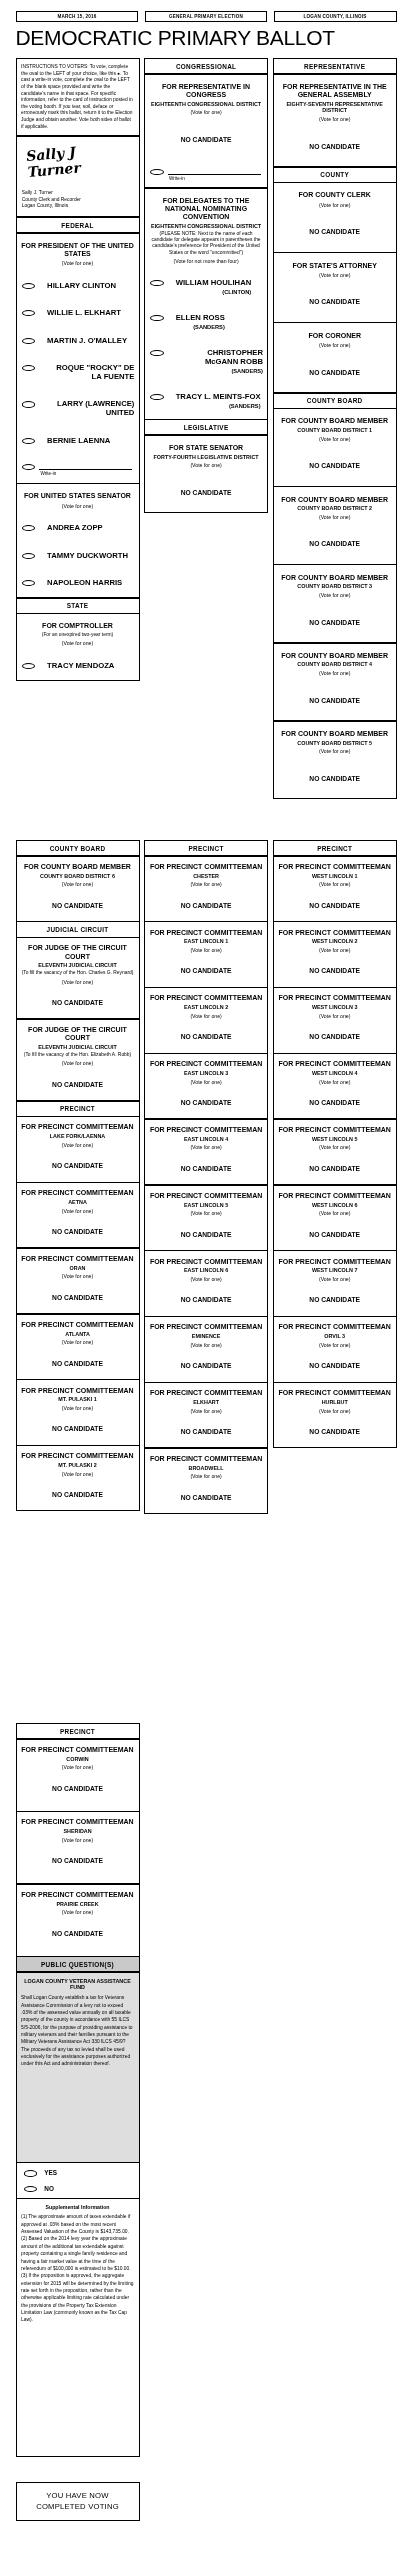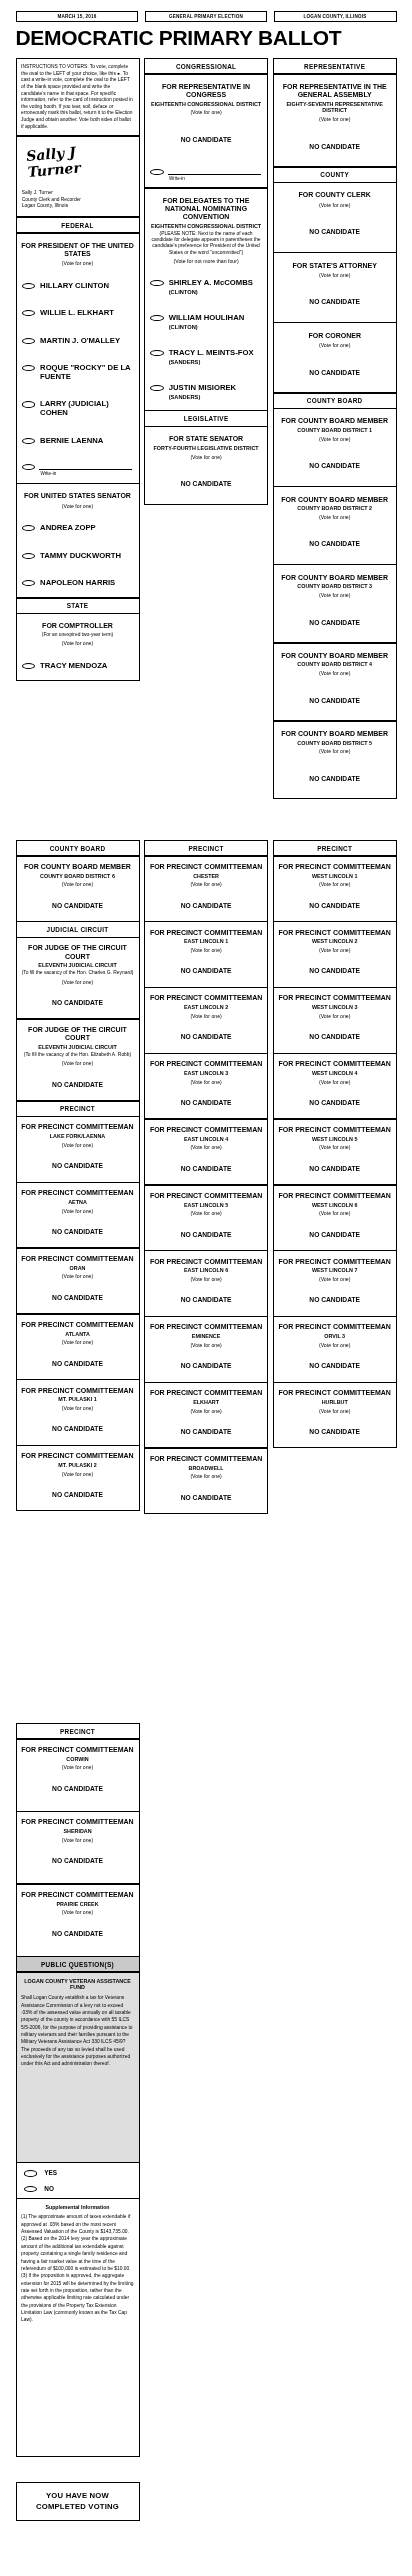--- a/index.html
+++ b/index.html
@@ -4,21 +4,21 @@
 <style>
   * { box-sizing: border-box; margin: 0; padding: 0; }
   html, body { background: #ffffff; }
   body {
     width: 412px; height: 2821px; position: relative;
     font-family: "Liberation Sans", "DejaVu Sans", sans-serif;
     color: #000;
   }
   .topbar { position: absolute; top: 11.3px; left: 15.5px; width: 381px; display: flex; gap: 6.2px; }
   .topbar-cell { flex: 1; border: 0.5px solid #000; text-align: center; font-size: 4.6px; font-weight: bold; padding: 2.1px 3.1px; letter-spacing: 0.2px; }
-  .title { position: absolute; top: 26px; left: 15.5px; width: 381px; font-size: 21px; font-weight: 700; letter-spacing: -0.3px; white-space: nowrap; }
+  .title { position: absolute; top: 26px; left: 15.5px; width: 381px; font-size: 21px; font-weight: 400; letter-spacing: -0.3px; white-space: nowrap; }
 
   .section { position: absolute; left: 15.5px; width: 381px; display: flex; gap: 4.6px; align-items: flex-start; }
   #section-1 { top: 58px; }
   #section-2 { top: 840px; }
   #section-3 { top: 1723px; }
   .col { width: 124px; flex: 0 0 124px; display: flex; flex-direction: column; }
 
   .box { border: 0.5px solid #000; background: #fff; }
   .col > .box + .box { margin-top: -0.5px; }
 
@@ -29,21 +29,21 @@
   .signature-box { padding: 5.2px 5.2px 6.2px; }
   .sig-script { font-family: "DejaVu Serif", serif; font-style: italic; font-weight: bold; font-size: 14px; display: inline-block; transform: rotate(-5deg); transform-origin: left center; margin: 6.2px 0 9.3px 5.2px; }
   .sig-line { font-size: 4.9px; line-height: 1.4; }
 
   .contest-header { text-align: center; padding: 6.2px 4.1px 4.1px; }
   .c-title { font-size: 7px; font-weight: bold; line-height: 1.18; }
   .c-sub { font-size: 5.4px; font-weight: bold; line-height: 1.2; margin-top: 1.5px; }
   .c-note { font-size: 4.9px; line-height: 1.25; margin-top: 1.5px; }
   .c-vote { font-size: 5.2px; margin-top: 2.1px; }
 
-  .cand-row { display: flex; align-items: flex-start; gap: 5px; padding: 7.2px 4.1px 7.2px 5.2px; cursor: pointer; }
+  .cand-row { display: flex; align-items: flex-start; gap: 12px; padding: 7.2px 4.1px 7.2px 5.2px; cursor: pointer; text-align: right; }
   .oval { width: 13.4px; height: 6.2px; border: 0.8px solid #000; border-radius: 50%; flex: 0 0 13.4px; margin-top: 1px; background: #fff; }
   .cand-name { font-size: 7.7px; font-weight: bold; line-height: 1.15; }
   .cand-line { display: block; }
   .cand-pref { display: block; font-size: 5.7px; font-weight: bold; margin-top: 1px; }
 
   .no-candidate { text-align: center; font-weight: bold; font-size: 6.7px; padding: 10.3px 2.1px 12.4px; }
 
   .write-row { display: flex; align-items: flex-end; gap: 4.1px; padding: 6.2px 6.2px 0 5.2px; }
   .write-line { flex: 1; border-bottom: 0.5px solid #000; height: 9.3px; }
   .write-label { font-size: 4.6px; margin: 1px 0 6.2px 24px; }
@@ -57,21 +57,21 @@
   #section-3 .contest { min-height: 73px; }
 
   .question .q-title { font-weight: bold; text-align: center; font-size: 5.4px; padding: 5.2px 4.1px 2.1px; background: #dedede; }
   .q-text { font-size: 4.9px; line-height: 1.5; padding: 2.1px 4.6px 6.2px; background: #dedede; min-height: 170px; }
   .q-options { padding: 6.2px 7.2px; display: flex; flex-direction: column; gap: 8.2px; border-top: 0.5px solid #000; }
   .q-opt { display: flex; align-items: center; gap: 7.2px; font-size: 6.4px; font-weight: bold; cursor: pointer; }
   .q-supp { border-top: 0.5px solid #000; padding: 5.2px 4.6px 7.2px; min-height: 258px; }
   .q-supp-title { font-size: 5.2px; font-weight: bold; text-align: center; margin-bottom: 3.1px; }
   .q-supp-text { font-size: 4.9px; line-height: 1.5; }
 
-  .completed-box { margin-top: 25px; border: 1px solid #000; background: #fff; text-align: center; font-weight: bold; font-size: 7.7px; padding: 8.2px 14.4px; letter-spacing: 0.2px; line-height: 1.35; }
+  .completed-box { margin-top: 25px; border: 1px solid #000; background: #fff; text-align: center; font-weight: normal; font-size: 7.7px; padding: 8.2px 14.4px; letter-spacing: 0.2px; line-height: 1.35; }
 </style>
 </head>
 <body>
 
 <div class="topbar">
   <div class="topbar-cell">MARCH 15, 2016</div>
   <div class="topbar-cell">GENERAL PRIMARY ELECTION</div>
   <div class="topbar-cell">LOGAN COUNTY, ILLINOIS</div>
 </div>
 
@@ -107,21 +107,21 @@
         </div>
         <div class="cand-row">
           <span class="oval"></span>
           <div class="cand-name">
             <span class="cand-line">ROQUE "ROCKY" DE LA FUENTE</span>
           </div>
         </div>
         <div class="cand-row">
           <span class="oval"></span>
           <div class="cand-name">
-            <span class="cand-line">LARRY (JUDICIAL) COHEN</span>
+            <span class="cand-line">LARRY (LAWRENCE) UNITED</span>
           </div>
         </div>
         <div class="cand-row">
           <span class="oval"></span>
           <div class="cand-name">
             <span class="cand-line">BERNIE LAENNA</span>
           </div>
         </div>
         <div class="write-row">
           <span class="oval"></span>
@@ -186,42 +186,42 @@
       <div class="box contest">
         <div class="contest-header">
           <div class="c-title">FOR DELEGATES TO THE NATIONAL NOMINATING CONVENTION</div>
           <div class="c-sub">EIGHTEENTH CONGRESSIONAL DISTRICT</div>
           <div class="c-note">(PLEASE NOTE: Next to the name of each candidate for delegate appears in parentheses the candidate's preference for President of the United States or the word "uncommitted")</div>
           <div class="c-vote">(Vote for not more than four)</div>
         </div>
         <div class="cand-row">
           <span class="oval"></span>
           <div class="cand-name">
-            <span class="cand-line">SHIRLEY A. McCOMBS</span>
-            <span class="cand-pref">(CLINTON)</span>
-          </div>
-        </div>
-        <div class="cand-row">
-          <span class="oval"></span>
-          <div class="cand-name">
             <span class="cand-line">WILLIAM HOULIHAN</span>
             <span class="cand-pref">(CLINTON)</span>
           </div>
         </div>
         <div class="cand-row">
           <span class="oval"></span>
           <div class="cand-name">
+            <span class="cand-line">ELLEN ROSS</span>
+            <span class="cand-pref">(SANDERS)</span>
+          </div>
+        </div>
+        <div class="cand-row">
+          <span class="oval"></span>
+          <div class="cand-name">
+            <span class="cand-line">CHRISTOPHER McGANN ROBB</span>
+            <span class="cand-pref">(SANDERS)</span>
+          </div>
+        </div>
+        <div class="cand-row">
+          <span class="oval"></span>
+          <div class="cand-name">
             <span class="cand-line">TRACY L. MEINTS-FOX</span>
-            <span class="cand-pref">(SANDERS)</span>
-          </div>
-        </div>
-        <div class="cand-row">
-          <span class="oval"></span>
-          <div class="cand-name">
-            <span class="cand-line">JUSTIN MISIOREK</span>
             <span class="cand-pref">(SANDERS)</span>
           </div>
         </div>
       </div>
       <div class="box banner">LEGISLATIVE</div>
       <div class="box contest">
         <div class="contest-header">
           <div class="c-title">FOR STATE SENATOR</div>
           <div class="c-sub">FORTY-FOURTH LEGISLATIVE DISTRICT</div>
           <div class="c-vote">(Vote for one)</div>

